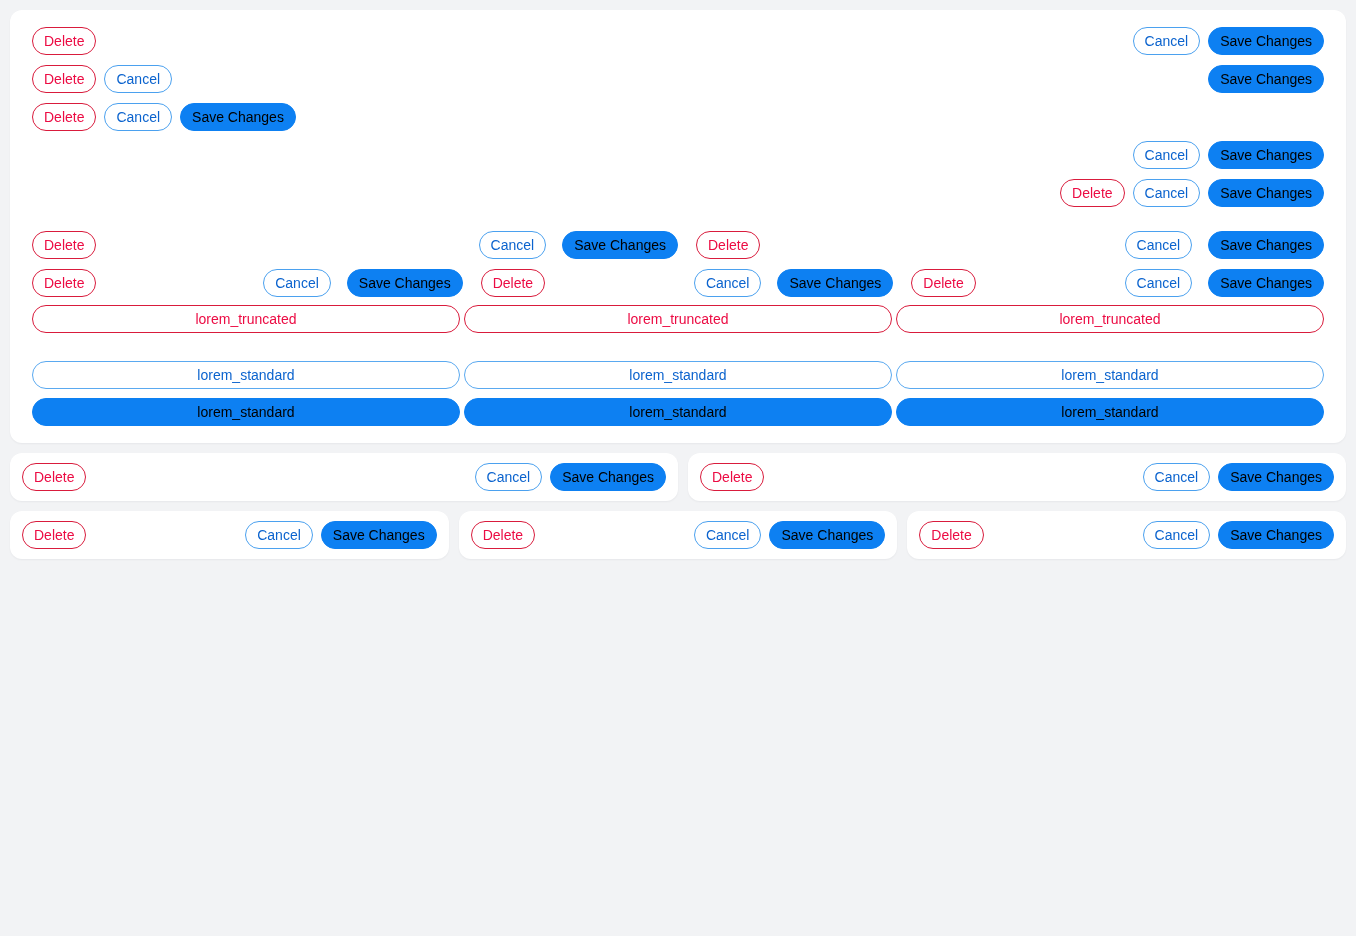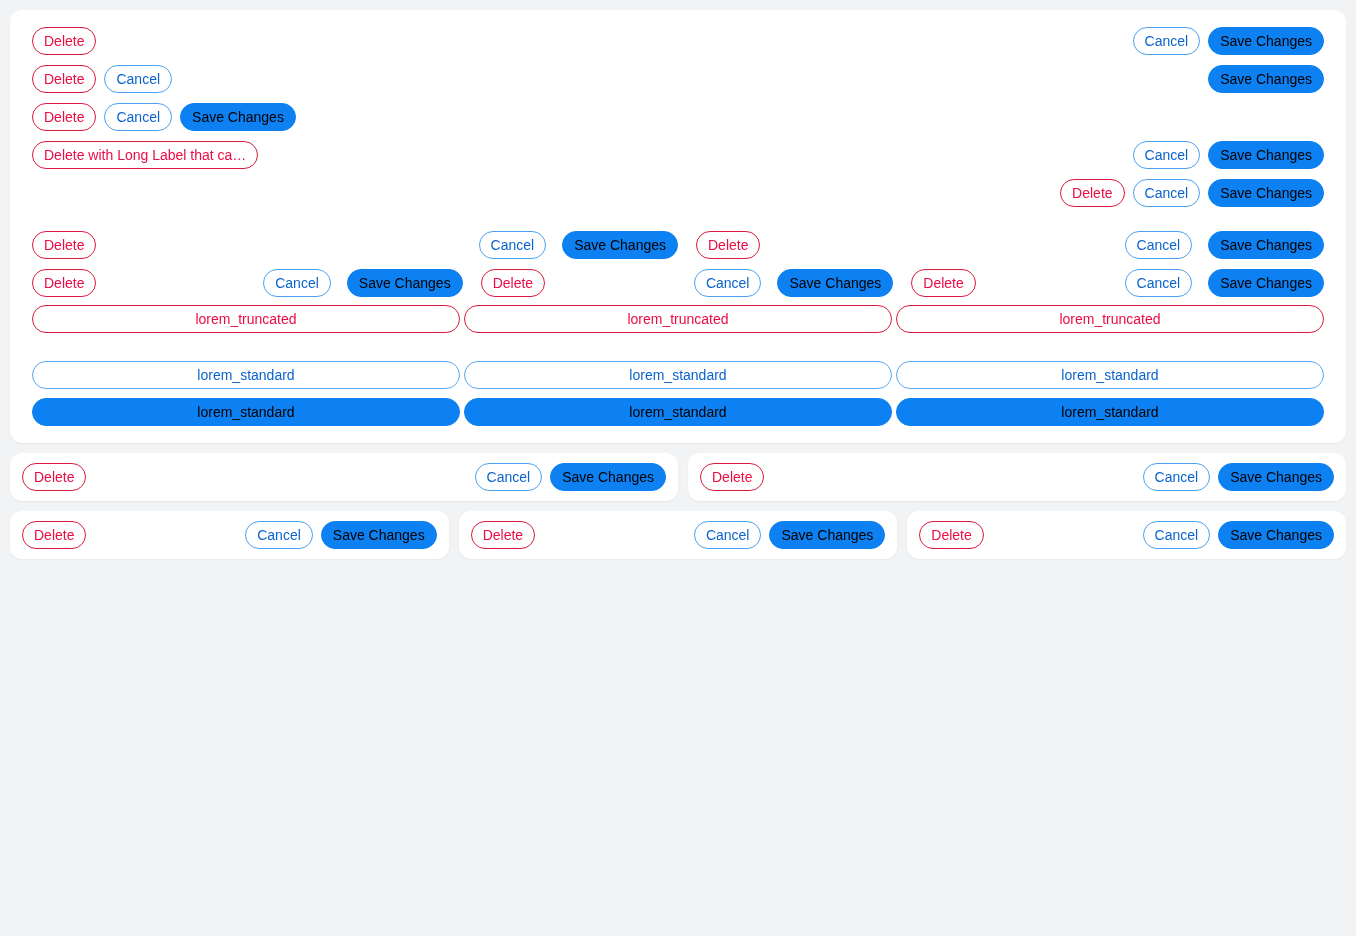--- a/index.html
+++ b/index.html
@@ -163,21 +163,20 @@
     </div>
 
     <div class="row">
       <button class="btn btn-danger">Delete</button>
       <button class="btn btn-cancel">Cancel</button>
       <button class="btn btn-primary">Save Changes</button>
       <span class="spacer"></span>
     </div>
 
     <div class="row">
-      <button class="btn btn-danger" style="max-width:239px;">Delete with Long Label that ca…</button>
       <span class="spacer"></span>
       <div class="right-group">
         <button class="btn btn-cancel">Cancel</button>
         <button class="btn btn-primary">Save Changes</button>
       </div>
     </div>
 
     <div class="row">
       <span class="spacer"></span>
       <div class="right-group">

